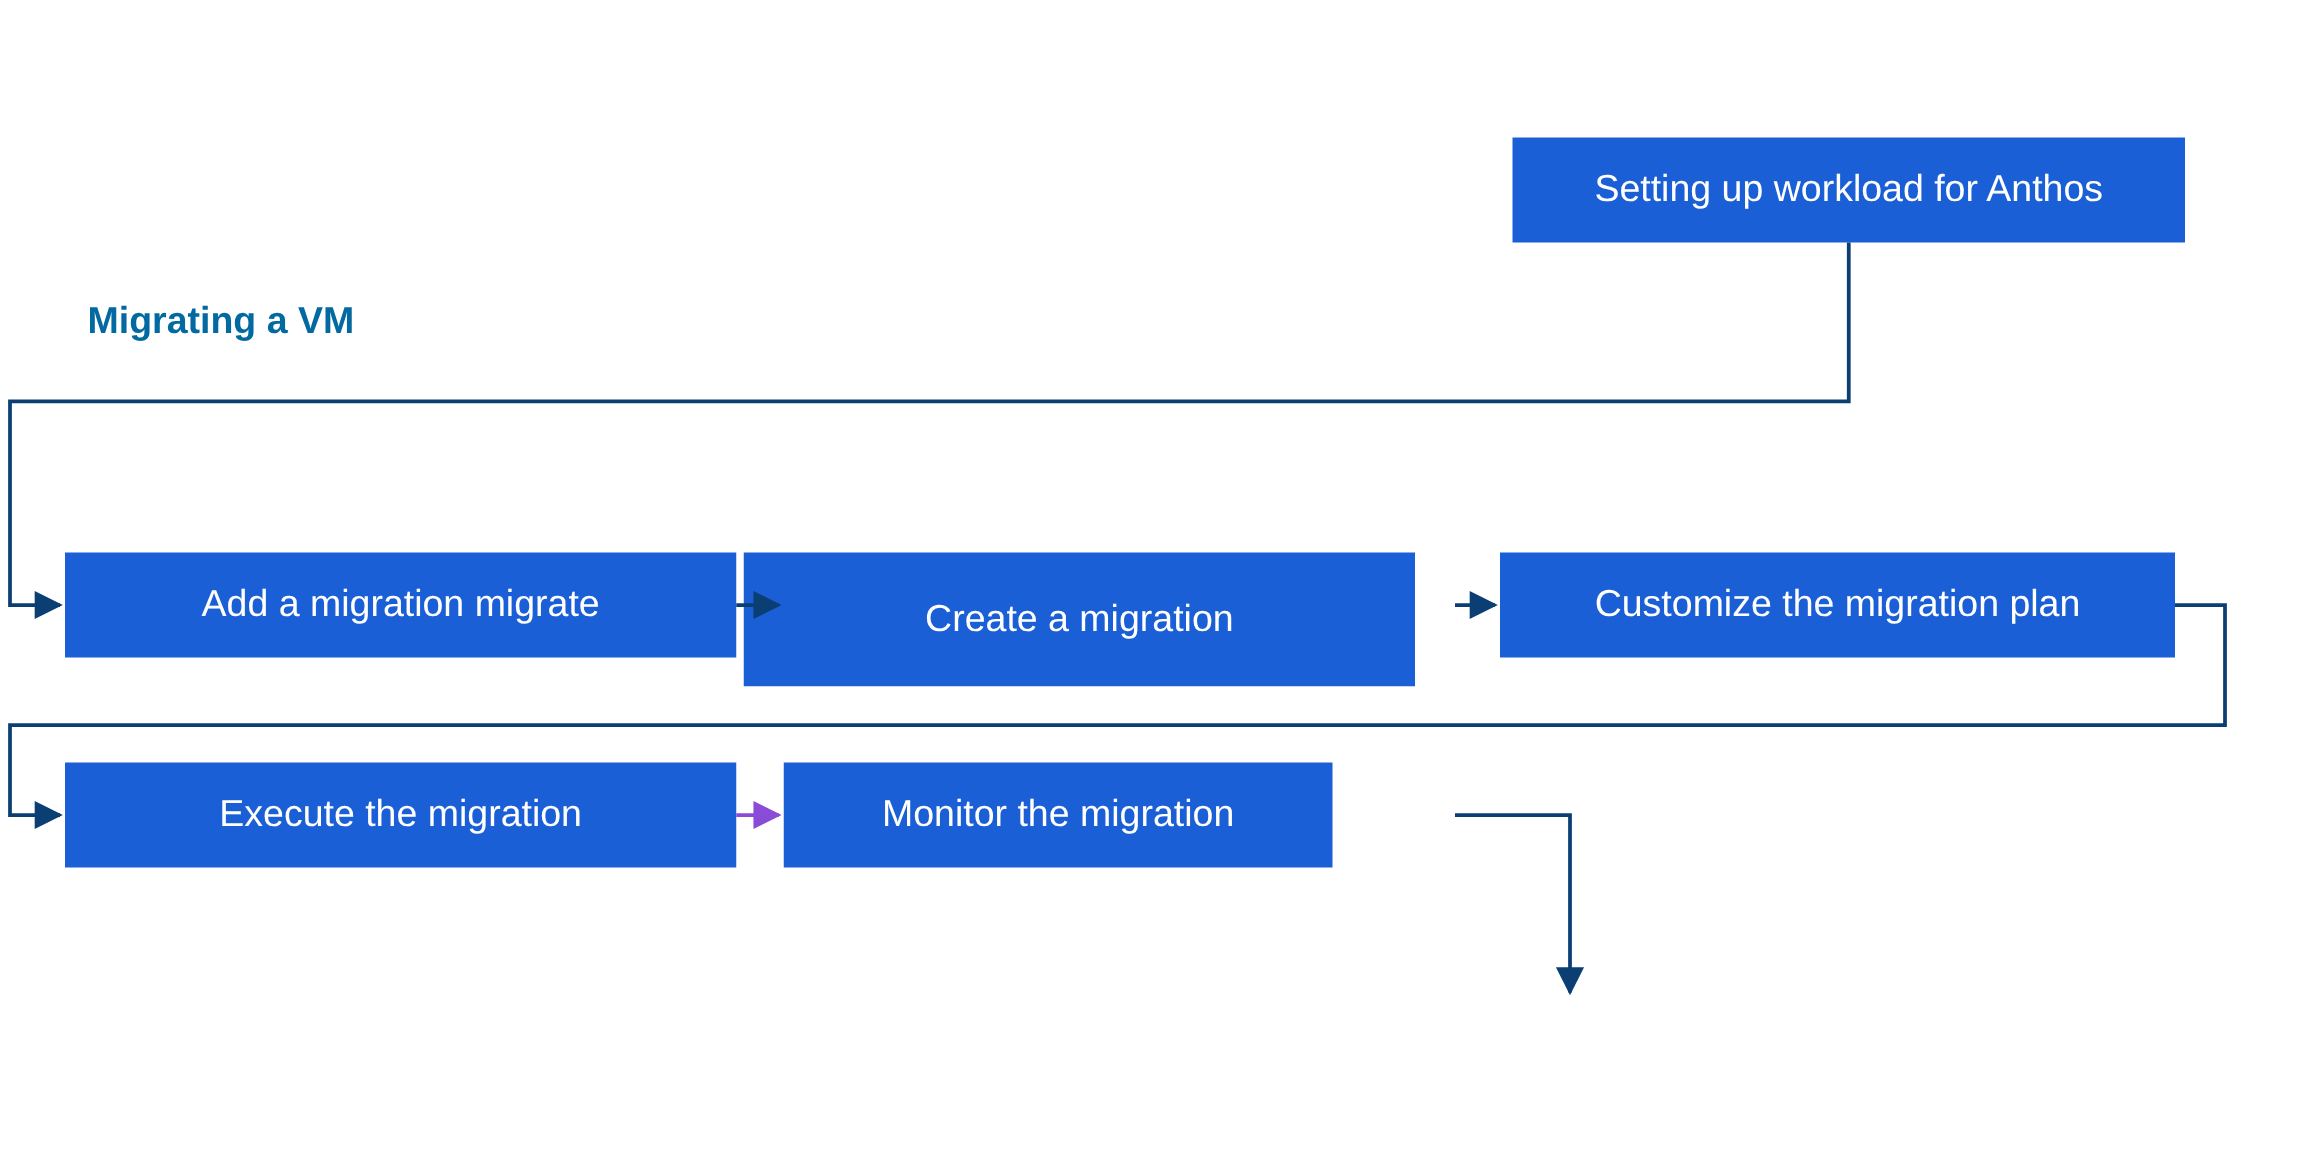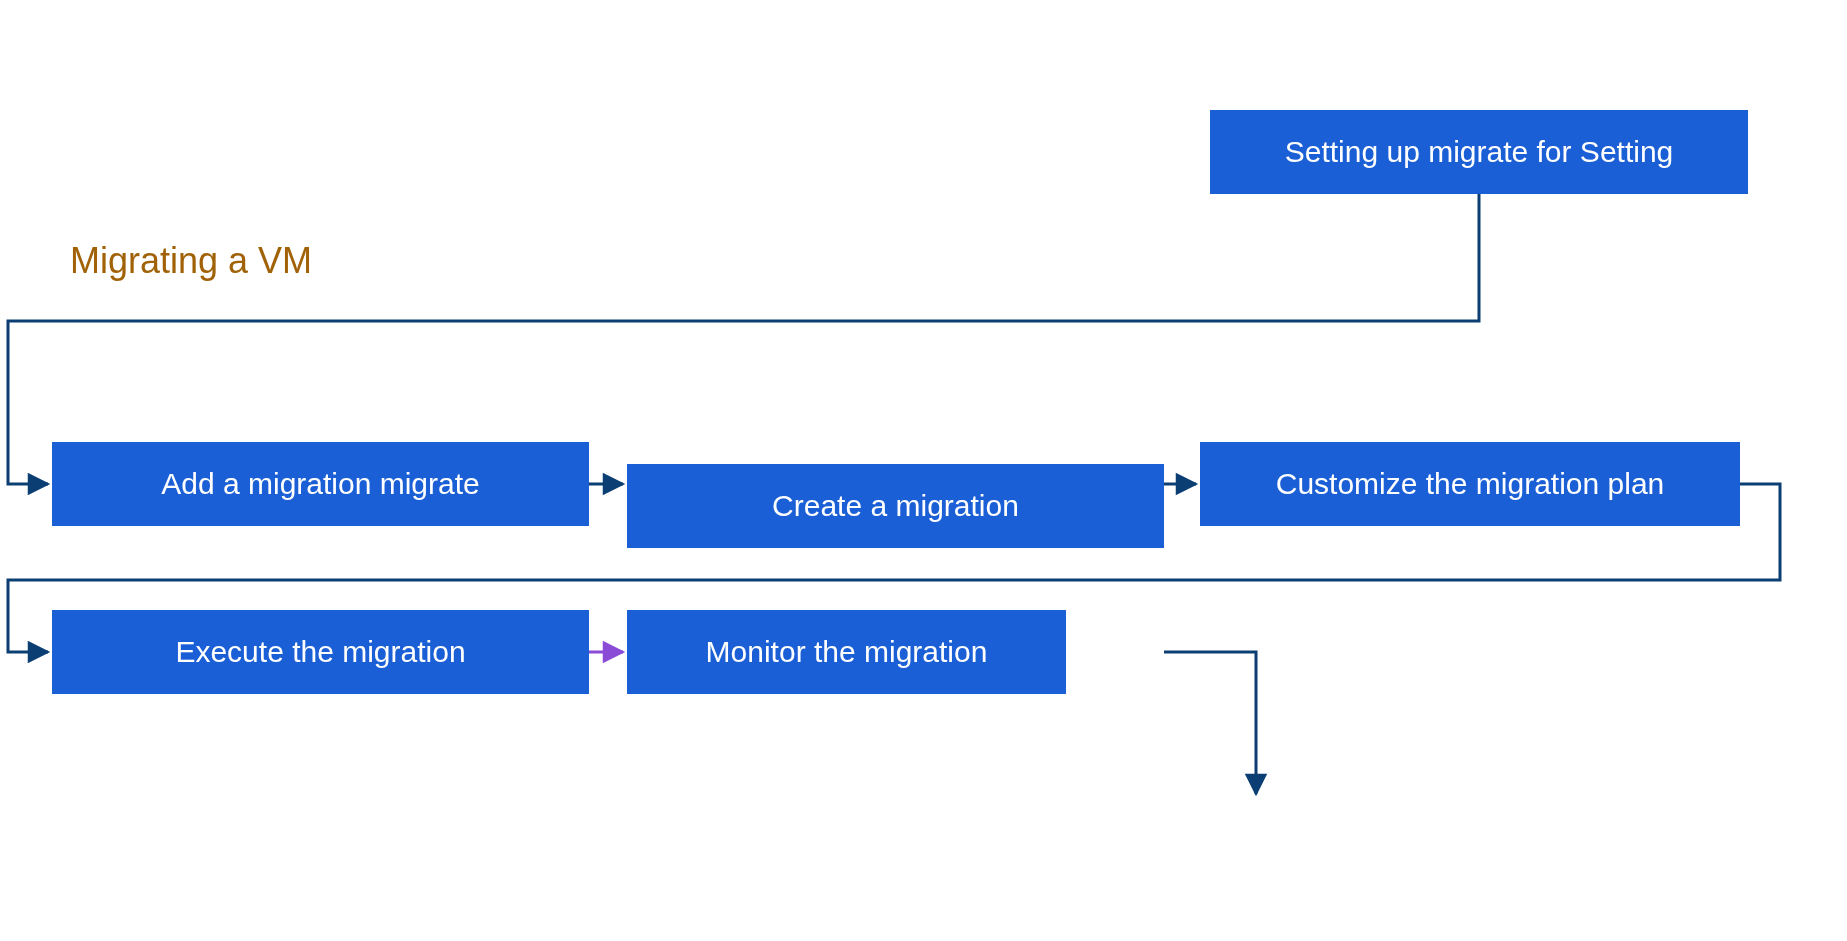--- a/index.html
+++ b/index.html
@@ -25,47 +25,47 @@
     justify-content: center;
     text-align: center;
     font-size: 30px;
     line-height: 1.25;
     padding: 0 18px;
     box-sizing: border-box;
     font-weight: 400;
   }
   .title {
     position: absolute;
-    color: #a16207;
-    font-size: 36px;
-    font-weight: 400;
+    color: #0369a1;
+    font-size: 30px;
+    font-weight: 700;
   }
   svg.connectors {
     position: absolute;
     left: 0;
     top: 0;
     width: 1847px;
     height: 941px;
     pointer-events: none;
   }
   .stroke-navy { stroke: #0b3e73; }
   .stroke-purple { stroke: #8a4bd6; }
 </style>
 </head>
 <body>
 
 <div class="canvas">
 
   <div class="title" style="left:70px; top:240px;">Migrating a VM</div>
 
-  <div class="node" style="left:1210px; top:110px; width:538px; height:84px;">Setting up migrate for Setting</div>
+  <div class="node" style="left:1210px; top:110px; width:538px; height:84px;">Setting up workload for Anthos</div>
 
   <div class="node" style="left:52px; top:442px; width:537px; height:84px;">Add a migration migrate</div>
 
-  <div class="node" style="left:627px; top:442px; width:537px; height:84px;margin-top:22px;">Create a migration</div>
+  <div class="node" style="left:595px; top:442px; width:537px; height:107px;">Create a migration</div>
 
   <div class="node" style="left:1200px; top:442px; width:540px; height:84px;">Customize the migration plan</div>
 
   <div class="node" style="left:52px; top:610px; width:537px; height:84px;">Execute the migration</div>
 
   <div class="node" style="left:627px; top:610px; width:439px; height:84px;">Monitor the migration</div>
 
 
   <svg class="connectors">
     <defs>

